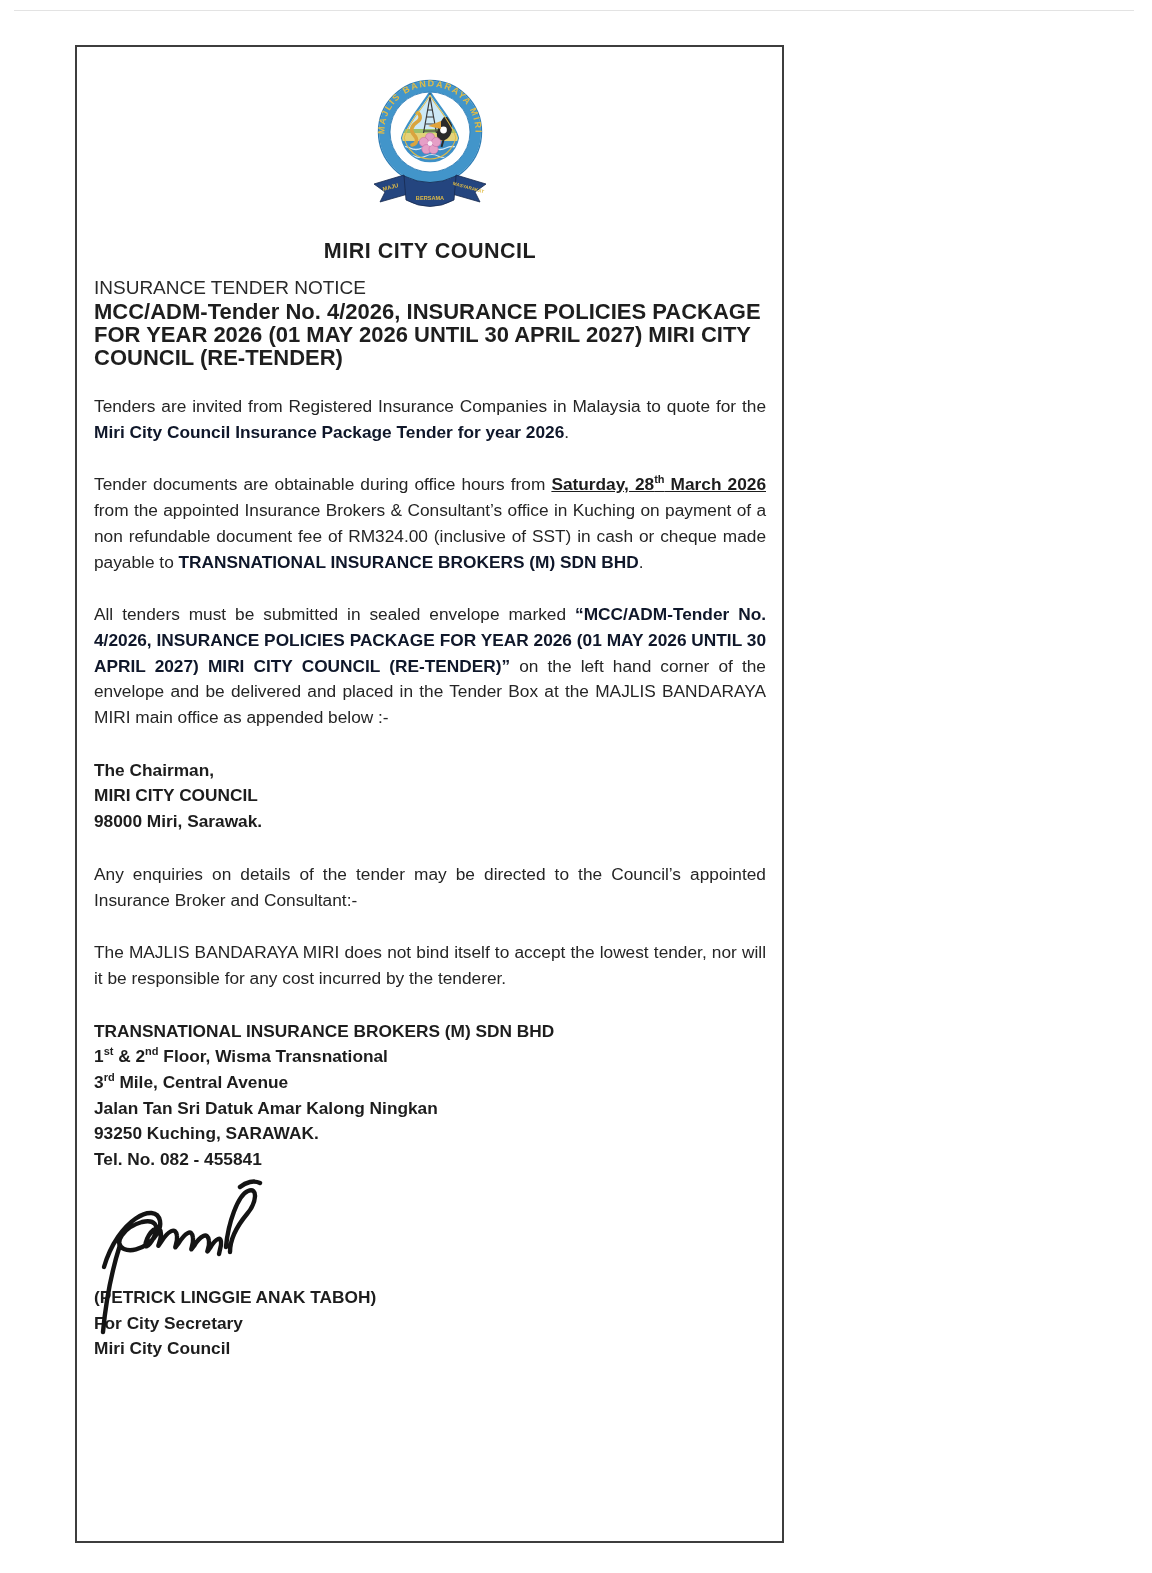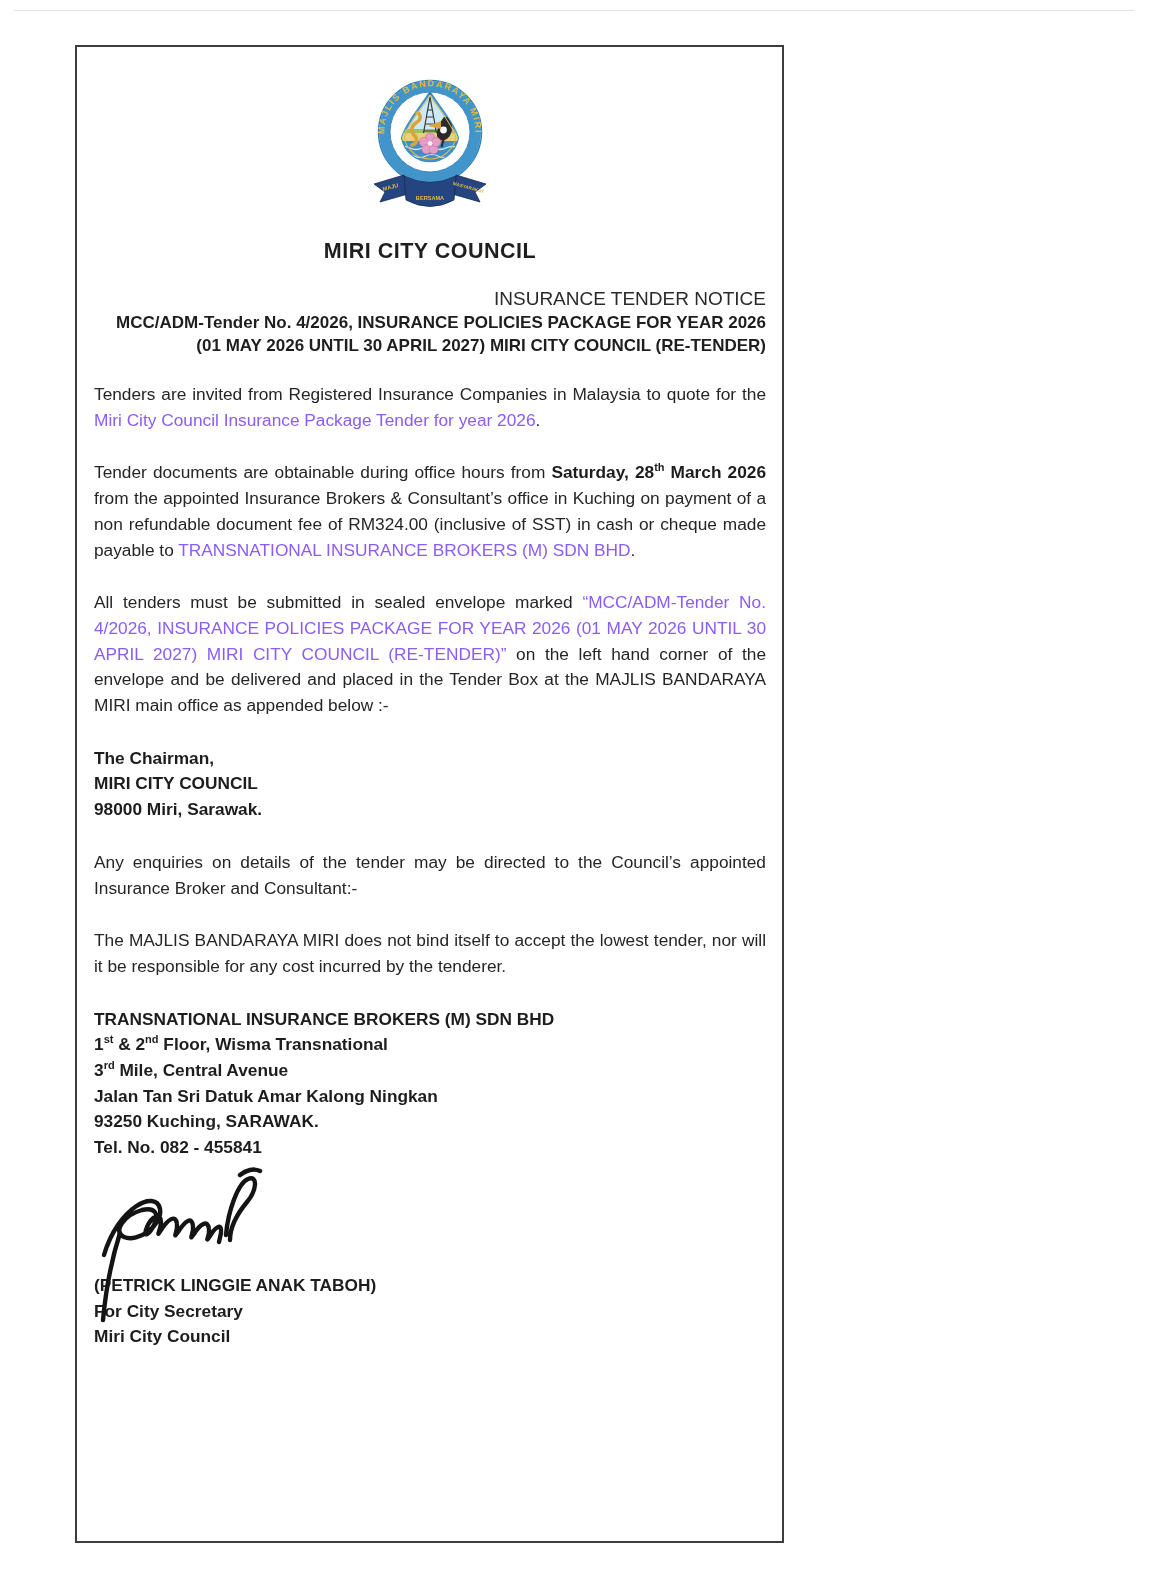--- a/index.html
+++ b/index.html
@@ -7,27 +7,27 @@
   body { font-family:"Liberation Sans", sans-serif; color:#222; }
   .page { position:relative; width:1152px; height:1573px; background:#fff; overflow:hidden; }
   .scan-artifact-line { position:absolute; top:10px; left:14px; width:1120px; border-top:1px solid #e3e3e3; }
   .doc-frame {
     position:absolute; left:75px; top:45px; width:709px; height:1498px;
     border:2px solid #3d3d3d; background:#fff;
     padding:25px 16px 0 17px; overflow:hidden;
   }
   .logo-wrap { text-align:center; }
   .org-title { margin-top:13px; text-align:center; font-weight:bold; font-size:21.5px; letter-spacing:.5px; color:#1e1e1e; }
-  .notice-block { margin-top:23px; text-align:right; }
+  .notice-block { margin-top:12px; text-align:left; }
   .notice-label { font-size:19px; color:#2a2a2a; line-height:23px; }
-  .tender-heading { font-weight:bold; font-size:17px; line-height:23px; color:#1e1e1e; margin-top:1px; }
+  .tender-heading { font-weight:bold; font-size:22px; line-height:23px; color:#1e1e1e; margin-top:1px; }
   p.body-par { font-size:17.3px; line-height:25.7px; text-align:justify; color:#252525; margin-top:27px; }
   p.first-par { margin-top:25px; }
-  .bold { font-weight:normal; color:#8b5cf6; }
-  .bold-underline { font-weight:bold; color:#1d1d1d; }
+  .bold { font-weight:bold; color:#0f172a; }
+  .bold-underline { font-weight:bold; text-decoration:underline; color:#1d1d1d; }
   sup { font-size:11px; vertical-align:super; line-height:0; }
   .center-block { font-weight:bold; font-size:17.3px; line-height:25.7px; color:#1d1d1d; margin-top:27px; }
   .sig-wrap { position:relative; margin-top:26px; padding-top:86px; }
   .sig-svg { position:absolute; left:-4px; top:-24px; pointer-events:none; }
   .sig-line { font-weight:bold; font-size:17.3px; line-height:25.7px; color:#1d1d1d; }
 </style>
 </head>
 <body>
 
 <div class="page">

